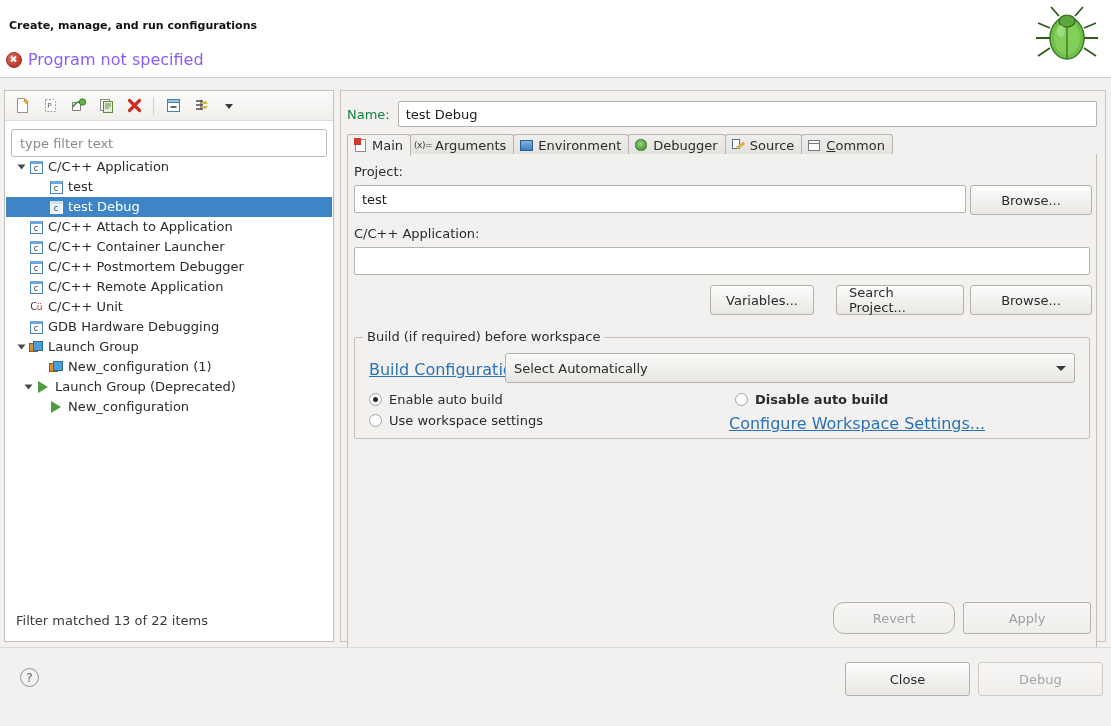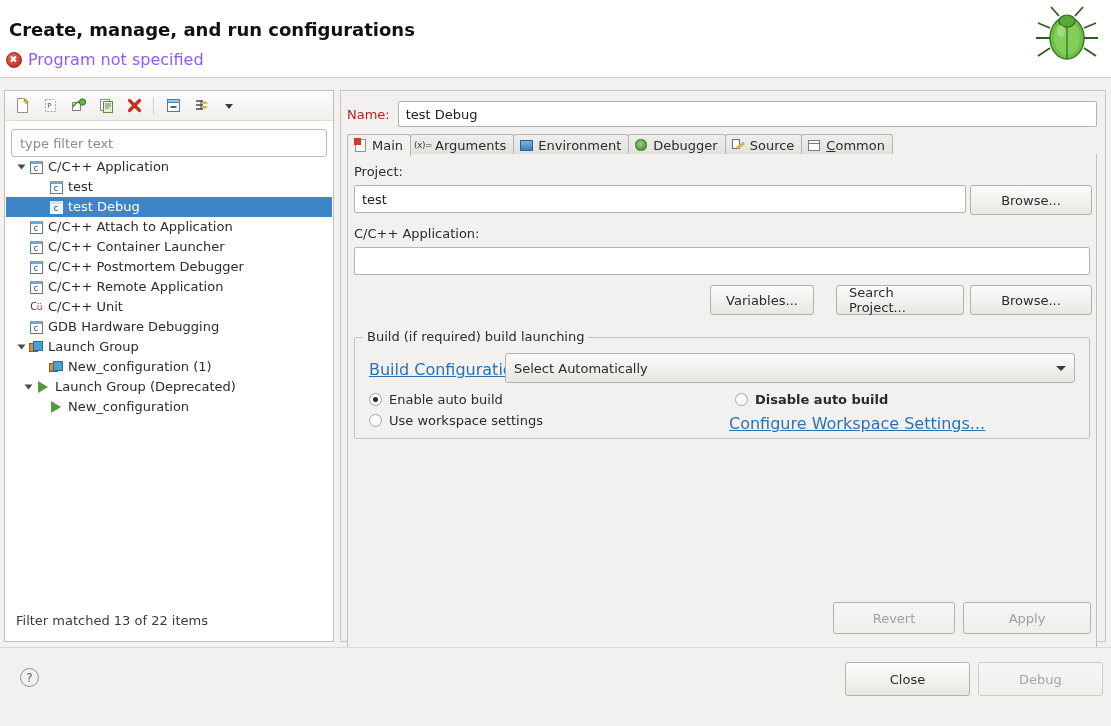--- a/index.html
+++ b/index.html
@@ -27,21 +27,21 @@
     position: absolute;
     left: 0; top: 0; right: 0;
     height: 77px;
     background: #ffffff;
     border-bottom: 1px solid #d3d0cb;
   }
   .header-title {
     position: absolute;
     left: 9px; top: 19px;
     font-weight: bold;
-    font-size: 18px;
+    font-size: 11px;
     color: #111;
   }
   .header-status {
     position: absolute;
     left: 6px; top: 50px;
     display: flex;
     align-items: center;
     gap: 6px;
     font-size: 16px;
     color: #8b5cf6;
@@ -224,21 +224,21 @@
   }
   .name-row {
     position: absolute;
     left: 6px; top: 10px;
     right: 8px;
     height: 26px;
     display: flex;
     align-items: center;
     gap: 8px;
   }
-  .name-label { font-size: 13px; color: #b91c1c; }
+  .name-label { font-size: 13px; color: #15803d; }
   .name-input {
     flex: 1;
     height: 26px;
     box-sizing: border-box;
     border: 1px solid #b6b2ac;
     border-radius: 2px;
     background: #fff;
     display: flex;
     align-items: center;
     padding: 0 7px;
@@ -740,21 +740,21 @@
 
       <div class="text-input" style="position:absolute; left:6px; top:93px; right:6px;">
         <span></span>
       </div>
 
       <div class="btn" style="position:absolute; left:362px; top:131px; width:104px;">Variables...</div>
       <div class="btn" style="position:absolute; left:488px; top:131px; width:128px;">Search Project...</div>
       <div class="btn" style="position:absolute; left:622px; top:131px; width:122px;">Browse...</div>
 
       <div class="group-box" style="left:6px; top:183px; right:6px; height:102px;">
-        <div class="group-title">Build (if required) build launching</div>
+        <div class="group-title">Build (if required) before workspace</div>
 
         <a class="link" style="position:absolute; left:14px; top:22px;">Build Configuration:</a>
 
         <div class="combo" style="position:absolute; left:150px; top:15px; right:14px;">
           <span>Select Automatically</span>
           <span class="arrow"></span>
         </div>
 
         <div class="radio-row" style="position:absolute; left:14px; top:54px;">
           <span class="radio checked"></span>
@@ -765,21 +765,21 @@
           <span>Use workspace settings</span>
         </div>
         <div class="radio-row" style="position:absolute; left:380px; top:54px;font-weight:bold;">
           <span class="radio"></span>
           <span>Disable auto build</span>
         </div>
         <a class="link" style="position:absolute; left:374px; top:76px;">Configure Workspace Settings...</a>
       </div>
     </div>
 
-    <div class="btn disabled" style="position:absolute; left:492px; top:511px; width:122px; height:32px;">Revert</div>
+    <div class="btn disabled" style="position:absolute; left:492px; top:511px; width:122px; height:32px;border-radius:11px;">Revert</div>
     <div class="btn disabled" style="position:absolute; left:622px; top:511px; width:128px; height:32px;">Apply</div>
   </div>
 
   <div class="footer">
     <div class="help-icon">?</div>
     <div class="footer-btns">
       <div class="btn-lg">Close</div>
       <div class="btn-lg disabled">Debug</div>
     </div>
   </div>

